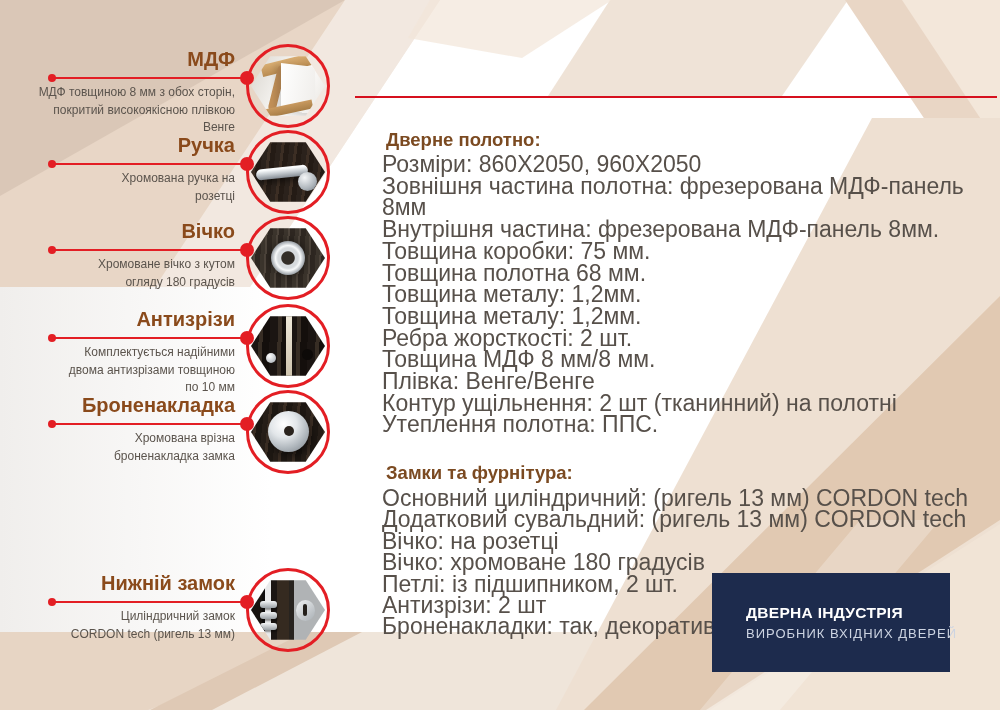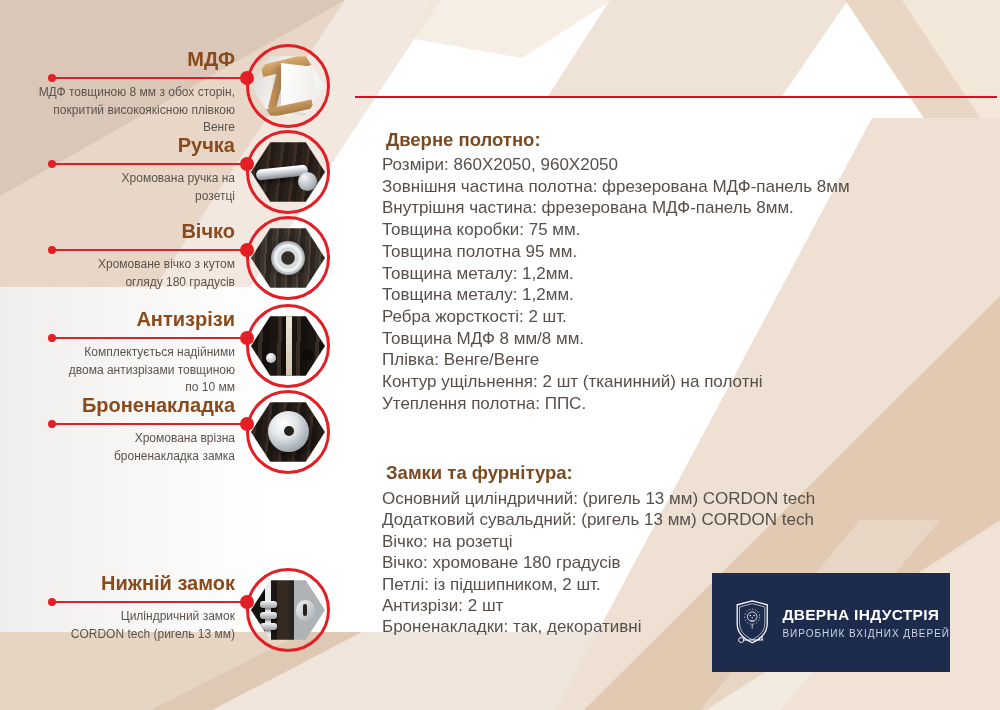--- a/index.html
+++ b/index.html
@@ -82,29 +82,29 @@
   .lk-slot{left:52px;top:29px;width:5px;height:11px;border-radius:2px;background:#1d1a16;}
   .lk-cyl{left:45px;top:23px;width:19px;height:21px;border-radius:50%;
           background:linear-gradient(135deg,#f1f3f4,#a9afb4);}
   .lk-cylslot{left:52px;top:27px;width:4px;height:12px;border-radius:2px;background:#24201b;}
   
   .title-main{position:absolute;left:382px;top:44px;font-size:38px;font-weight:bold;color:#7b4a21;}
   .rule{position:absolute;left:355px;top:96px;width:642px;height:2px;background:#d6101e;}
   .sec-h{position:absolute;left:386px;font-size:18.5px;font-weight:bold;color:#7b4a21;}
   .sec-h1{top:129px;}
   .sec-h2{top:462px;}
-  .sec-lines{position:absolute;left:382px;color:#57504a;font-size:17px;}
+  .sec-lines{position:absolute;left:382px;color:#57504a;font-size:23px;}
   .sec1{top:154px;line-height:21.7px;}
   .sec2{top:488px;line-height:21.4px;}
   
   .logo{position:absolute;left:712px;top:573px;width:238px;height:99px;background:#1d2b4d;
         display:flex;align-items:center;padding-left:22px;box-sizing:border-box;}
   .logo-text{margin-left:12px;color:#ffffff;}
   .logo-name{font-size:15.5px;font-weight:bold;letter-spacing:.3px;white-space:nowrap;}
-  .logo-tag{font-size:10px;letter-spacing:1px;margin-top:4px;color:#cdd4e2;white-space:nowrap;}
+  .logo-tag{font-size:13px;letter-spacing:1px;margin-top:4px;color:#cdd4e2;white-space:nowrap;}
 </style>
 </head>
 <body>
 
 <div class="canvas">
 
   <div class="bg">
     <div class="bgp b6"></div>
     <div class="bgp b7"></div>
     <div class="bgp b8"></div>
@@ -201,21 +201,21 @@
   </div>
 
   <div class="rule"></div>
 
   <div class="sec-h sec-h1">Дверне полотно:</div>
   <div class="sec-lines sec1">
     <div class="spec-line">Розміри: 860Х2050, 960Х2050</div>
     <div class="spec-line">Зовнішня частина полотна: фрезерована МДФ-панель 8мм</div>
     <div class="spec-line">Внутрішня частина: фрезерована МДФ-панель 8мм.</div>
     <div class="spec-line">Товщина коробки: 75 мм.</div>
-    <div class="spec-line">Товщина полотна 95 мм.</div>
+    <div class="spec-line">Товщина полотна 68 мм.</div>
     <div class="spec-line">Товщина металу: 1,2мм.</div>
     <div class="spec-line">Товщина металу: 1,2мм.</div>
     <div class="spec-line">Ребра жорсткості: 2 шт.</div>
     <div class="spec-line">Товщина МДФ 8 мм/8 мм.</div>
     <div class="spec-line">Плівка: Венге/Венге</div>
     <div class="spec-line">Контур ущільнення: 2 шт (тканинний) на полотні</div>
     <div class="spec-line">Утеплення полотна: ППС.</div>
   </div>
 
   <div class="sec-h sec-h2">Замки та фурнітура:</div>

